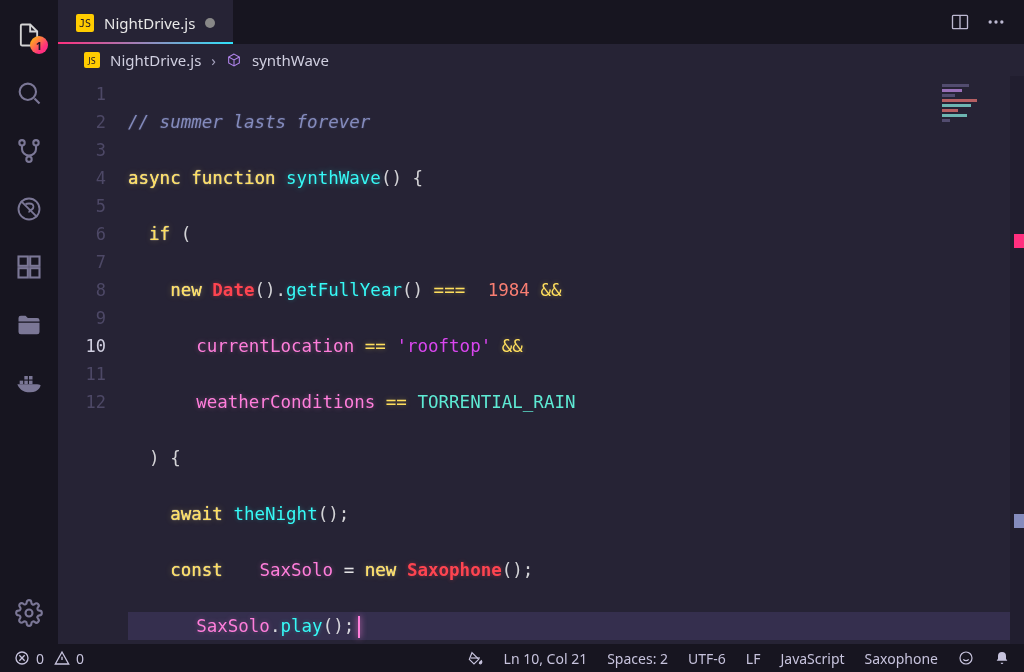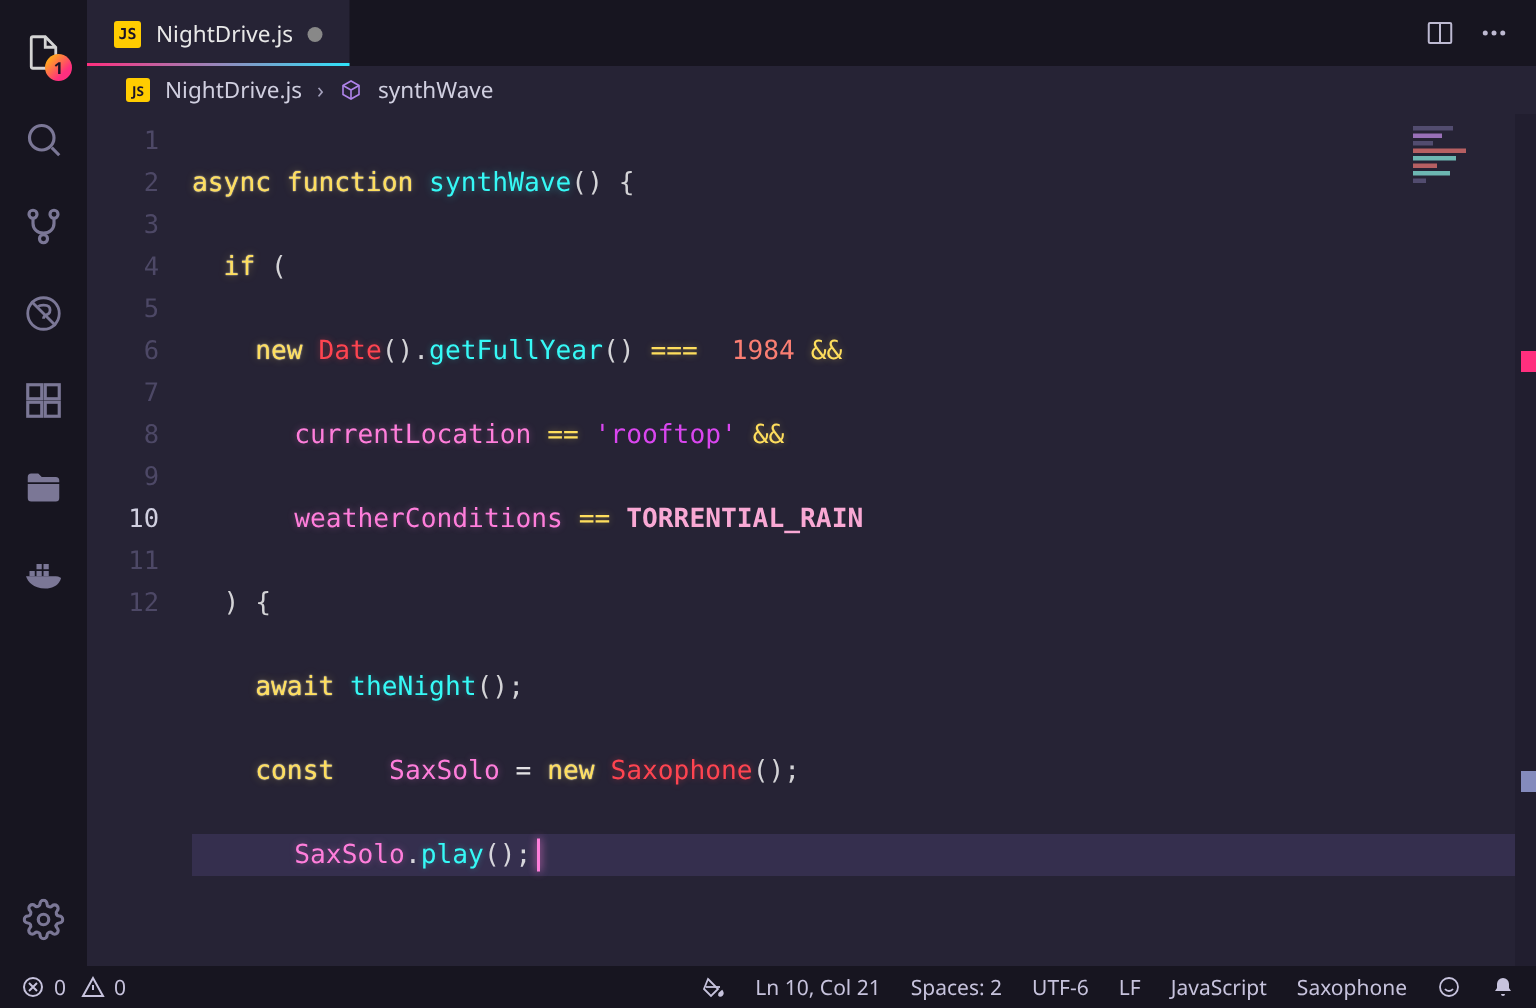--- a/index.html
+++ b/index.html
@@ -88,21 +88,21 @@
     position: absolute;
     left: 0; right: 0; bottom: 0;
     height: 2px;
     background: linear-gradient(90deg,#ff2f7e,#2ee2fa);
   }
   .tab-icon {
     width: 18px; height: 18px;
     background: #ffcc00;
     color: #1a1328;
     font-size: 10px;
-    font-weight: 700;
+    font-weight: 400;
     display: flex; align-items: center; justify-content: center;
     border-radius: 2px;
   }
   .tab-label {
     font-family: system-ui, -apple-system, "Segoe UI", sans-serif;
     font-size: 15px;
     color: #e8e8e8;
   }
   .tab-dirty {
     width: 10px; height: 10px; border-radius: 50%;
@@ -163,24 +163,24 @@
   .code-line { height: 28px; }
   .code-line.current {
     background: rgba(68,59,104,0.5);
   }
   
   .t-comment { color: #848bbd; font-style: italic; text-shadow: 0 0 2px rgba(132,139,189,0.4);}
   .t-keyword { color: #fede5d; text-shadow: 0 0 6px rgba(254,222,93,0.35), 0 0 1px #fff; }
   .t-funcdecl { color: #36f9f6; text-shadow: 0 0 6px rgba(54,249,246,0.45);}
   .t-var     { color: #ff7edb; text-shadow: 0 0 5px rgba(255,126,219,0.35); margin-left: 26px;}
   .t-call    { color: #36f9f6; text-shadow: 0 0 4px rgba(54,249,246,0.3);}
-  .t-class   { color: #fe4450; text-shadow: 0 0 4px rgba(254,68,80,0.4);}
+  .t-class   { color: #fe4450; text-shadow: 0 0 4px rgba(254,68,80,0.4); font-weight: bold;}
   .t-number  { color: #f97e72; margin-left: 12px; }
   .t-string  { color: #d946ef; text-align: right; }
-  .t-const   { color: #f9a8d4; font-weight: bold; }
+  .t-const   { color: #5eead4; }
   .t-op      { color: #fede5d; text-shadow: 0 0 5px rgba(254,222,93,0.35);}
   .t-punc    { color: #ffffffcc; }
   .t-plain   { color: #ffffffdd; }
 
   .cursor {
     display: inline-block;
     width: 2px; height: 22px;
     background: #ff7edb;
     vertical-align: middle;
     margin-left: 4px;
@@ -341,20 +341,21 @@
           <div class="ln">5</div>
           <div class="ln">6</div>
           <div class="ln">7</div>
           <div class="ln">8</div>
           <div class="ln">9</div>
           <div class="ln current">10</div>
           <div class="ln">11</div>
           <div class="ln">12</div>
         </div>
       <div class="code">
+<div class="code-line"><span class="t-comment">// summer lasts forever</span></div>
 <div class="code-line"><span class="t-keyword">async</span> <span class="t-keyword">function</span> <span class="t-funcdecl">synthWave</span><span class="t-punc">() {</span></div>
 <div class="code-line">  <span class="t-keyword">if</span><span class="t-punc"> (</span></div>
 <div class="code-line">    <span class="t-keyword">new</span> <span class="t-class">Date</span><span class="t-punc">().</span><span class="t-call">getFullYear</span><span class="t-punc">() </span><span class="t-op">===</span> <span class="t-number">1984</span> <span class="t-op">&amp;&amp;</span></div>
 <div class="code-line">    <span class="t-var">currentLocation</span> <span class="t-op">==</span> <span class="t-string">'rooftop'</span> <span class="t-op">&amp;&amp;</span></div>
 <div class="code-line">    <span class="t-var">weatherConditions</span> <span class="t-op">==</span> <span class="t-const">TORRENTIAL_RAIN</span></div>
 <div class="code-line">  <span class="t-punc">) {</span></div>
 <div class="code-line">    <span class="t-keyword">await</span> <span class="t-call">theNight</span><span class="t-punc">();</span></div>
 <div class="code-line">    <span class="t-keyword">const</span> <span class="t-var">SaxSolo</span><span class="t-plain"> = </span><span class="t-keyword">new</span> <span class="t-class">Saxophone</span><span class="t-punc">();</span></div>
 <div class="code-line current">    <span class="t-var">SaxSolo</span><span class="t-punc">.</span><span class="t-call">play</span><span class="t-punc">();</span><span class="cursor"></span></div>
 

